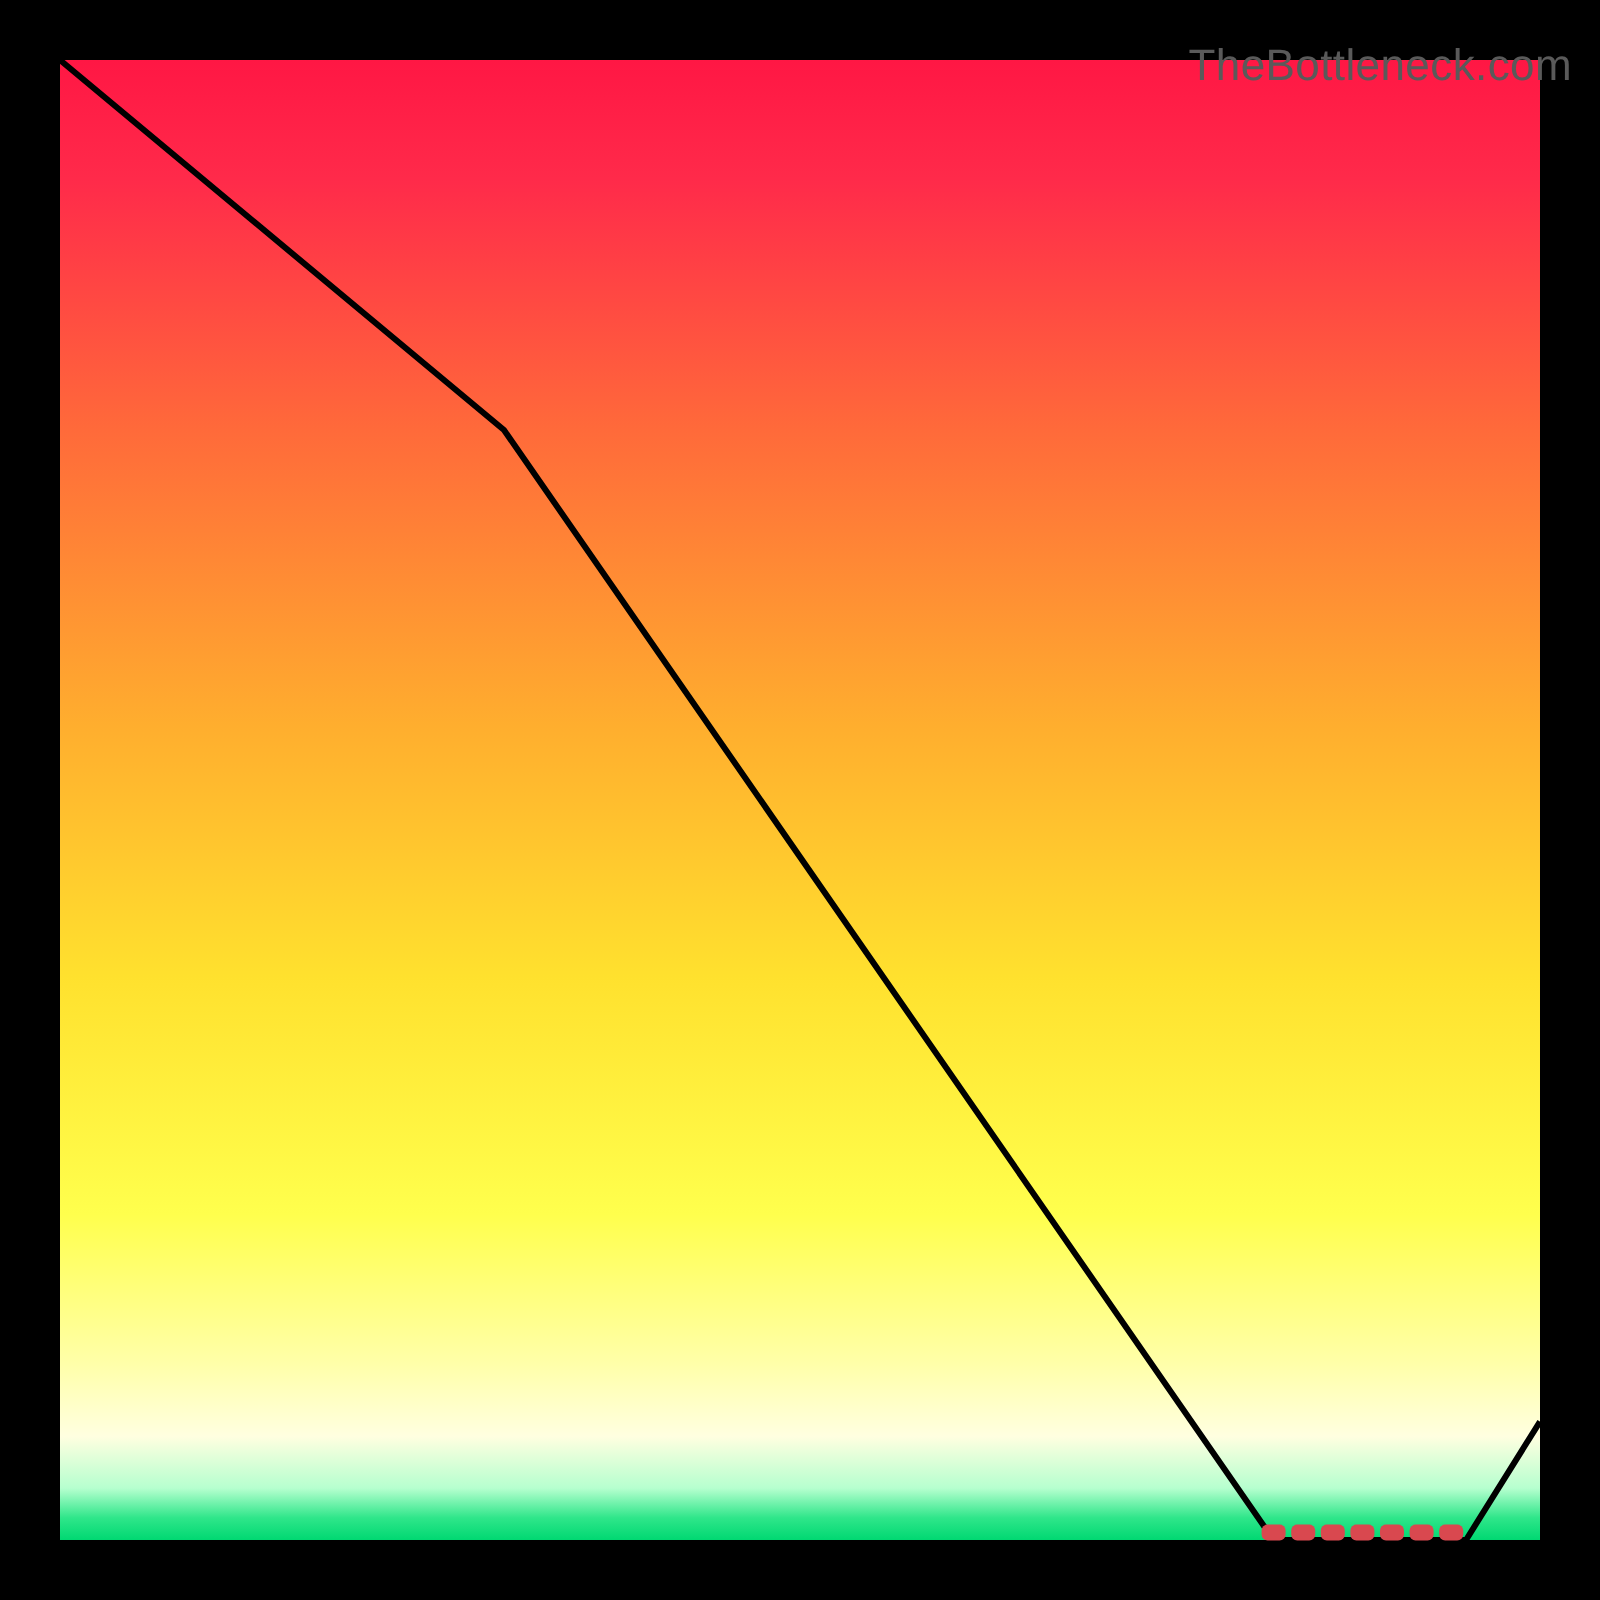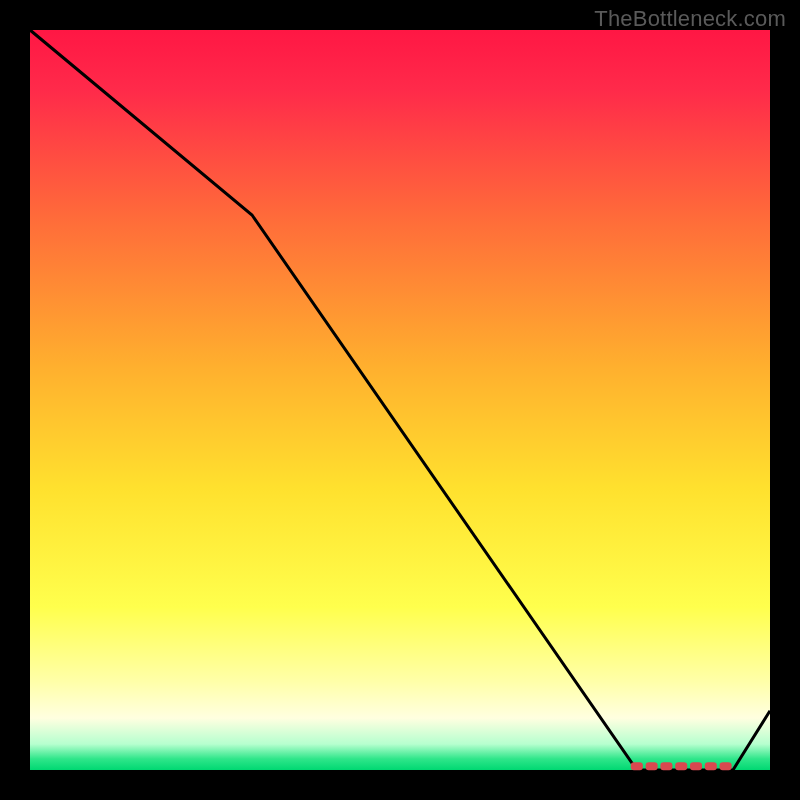--- a/index.html
+++ b/index.html
@@ -11,21 +11,21 @@
     font-family: Arial, Helvetica, sans-serif;
     overflow: hidden;
   }
   .chart-wrap {
     position: relative;
     width: 800px;
     height: 800px;
   }
   .watermark {
     position: absolute;
-    top: 6px;
+    top: 20px;
     right: 14px;
     color: #5a5a5a;
     font-size: 22px;
     font-weight: 500;
     letter-spacing: 0.2px;
     z-index: 5;
   }
   svg {
     display: block;
   }

